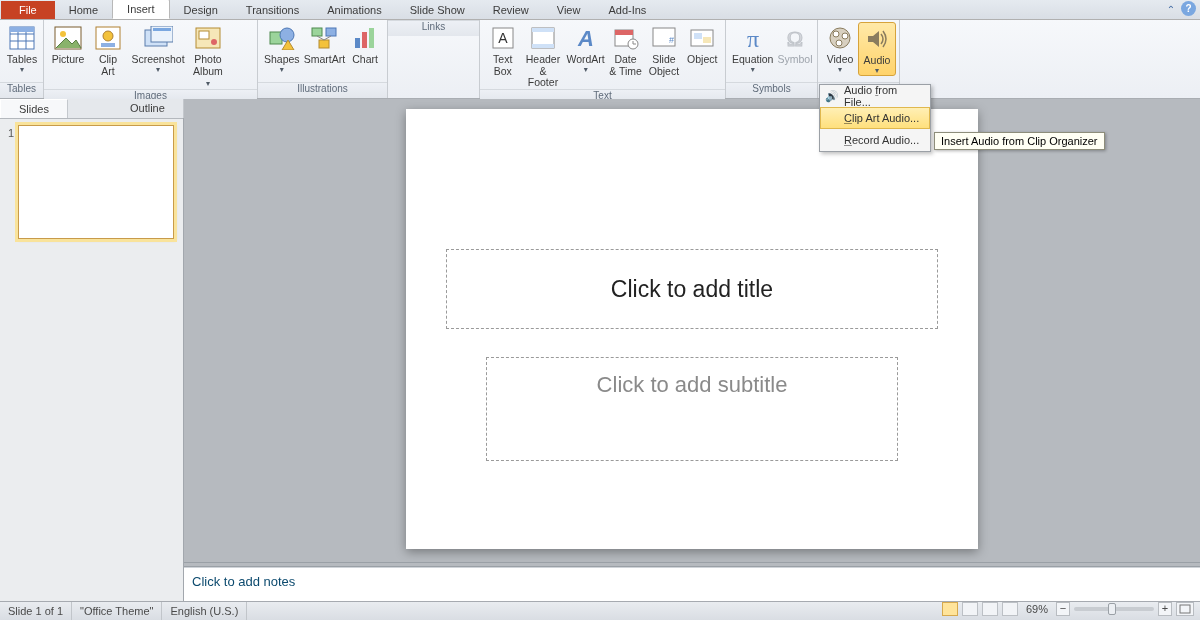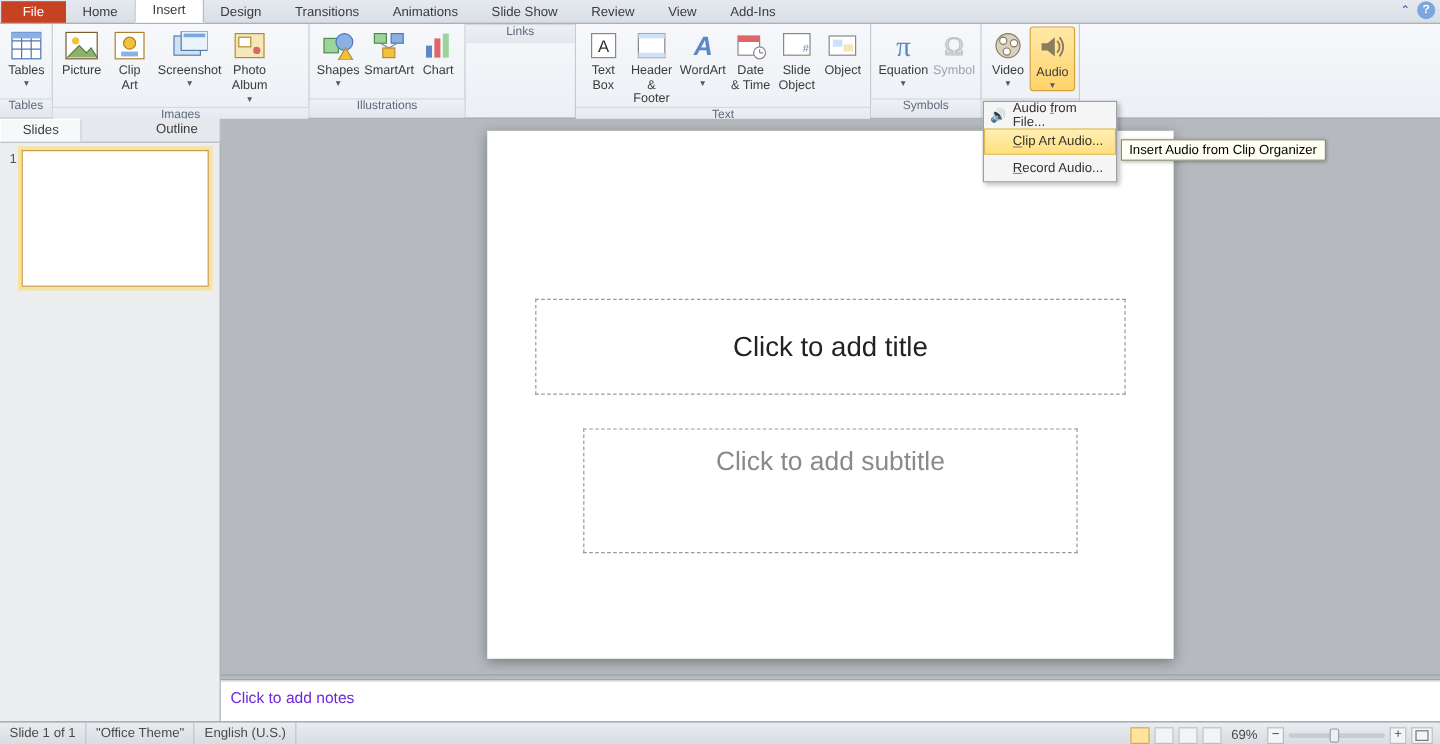--- a/index.html
+++ b/index.html
@@ -27,45 +27,45 @@
   .narrow { width: 40px; }
   .drop-caret { font-size:8px; color:#4f5a66; }
   .big-btn.active { background: linear-gradient(#ffe9a8,#ffd36b); border:1px solid #d6a33b; border-radius:3px; }
 
   
   .audio-menu { position: absolute; left: 819px; top: 84px; width: 112px; background: #f5f5f5; border: 1px solid #9ba0a6; box-shadow: 2px 2px 4px rgba(0,0,0,.25); z-index: 30; }
   .audio-item { display:flex; align-items:center; height:22px; padding: 0 6px 0 24px; font-size:11px; color:#333; cursor:pointer; position:relative; }
   .audio-item .mi-ico { position:absolute; left:4px; width:16px; height:16px; display:flex; align-items:center; justify-content:center; }
   .audio-item.hl { background: linear-gradient(#ffefb5,#ffe07d); border:1px solid #e0b84e; padding-left:23px; }
   .audio-item .ul { text-decoration: underline; text-decoration-color: rgba(0,0,0,.4); }
-  .tooltip { position:absolute; left:934px; top:116px; background:#fffff4; border:1px solid #8d8d7a; padding:2px 6px; font-size:11px; box-shadow:1px 1px 3px rgba(0,0,0,.3); z-index:40; }
+  .tooltip { position:absolute; left:934px; top:132px; background:#fffff4; border:1px solid #8d8d7a; padding:2px 6px; font-size:11px; box-shadow:1px 1px 3px rgba(0,0,0,.3); z-index:40; }
 
   
   .left-pane { position:absolute; left:0; top:99px; width:184px; bottom:19px; background:#ebedef; border-right:1px solid #a2a7ad; }
   .lp-tabs { display:flex; height:20px; border-bottom:1px solid #b4b8bd; background:#e5e8ec;gap:44px; }
   .lp-tab { flex:0 0 auto; padding:3px 18px; font-size:11px; color:#3c3c3c; border-right:1px solid #c4c8cd; cursor:pointer; }
   .lp-tab.active { background:#f7f8fa; border-top:1px solid #fff; border-left:1px solid #fff; }
   .lp-close { margin-left:auto; width:18px; text-align:center; cursor:pointer; color:#555; }
   .thumb-wrap { padding:6px 4px; }
   .thumb-row { display:flex; align-items:flex-start; }
   .thumb-num { width:14px; font-size:11px; color:#555; text-align:right; padding-right:4px; padding-top:2px;}
   .thumb { width:156px; height:114px; background:#fff; border:1px solid #c89b4a; box-shadow:0 0 0 3px #f9e39b, 1px 1px 3px rgba(0,0,0,.25); }
 
   
   .main-area { position:absolute; left:184px; right:0; top:99px; bottom:19px; background:#b6babf; }
   .slide-canvas { position:absolute; left:222px; top:10px; width:572px; height:440px; background:#fff; box-shadow:0 3px 10px rgba(0,0,0,.35); }
   .ph-title { position:absolute; left:40px; top:140px; width:492px; height:80px; border:1px dashed #9a9a9a; display:flex; align-items:center; justify-content:center; font-size:23px; color:#222; cursor:text;}
   .ph-sub { position:absolute; left:80px; top:248px; width:412px; height:104px; border:1px dashed #9a9a9a; padding-top:14px; text-align:center; font-size:22px; color:#8a8a8a; cursor:text;}
 
   
   .notes-splitter { position:absolute; left:0; right:0; bottom:34px; height:5px; background:#b6babf; border-top:1px solid #9aa0a6; border-bottom:1px solid #9aa0a6; cursor:row-resize; }
-  .notes-pane { position:absolute; left:0; right:0; bottom:0; height:34px; background:#fff; padding:6px 8px; font-size:13px; color:#6d28d9; cursor:text; border-top:1px solid #cfd3d8;}
-
-  
-  .statusbar { position:absolute; left:0; right:0; bottom:0; height:19px; background:linear-gradient(#e9ecf0,#d9dde3); border-top:1px solid #a6aab0; display:flex; align-items:flex-end; font-size:11px; color:#4a4a4a; }
+  .notes-pane { position:absolute; left:0; right:0; bottom:0; height:34px; background:#fff; padding:6px 8px; font-size:13px; color:#0c4a6e; cursor:text; border-top:1px solid #cfd3d8;}
+
+  
+  .statusbar { position:absolute; left:0; right:0; bottom:0; height:19px; background:linear-gradient(#e9ecf0,#d9dde3); border-top:1px solid #a6aab0; display:flex; align-items:flex-start; font-size:11px; color:#4a4a4a; }
   .sb-seg { padding:0 8px; border-right:1px solid #c1c5ca; height:100%; display:flex; align-items:center;}
   .sb-right { margin-left:auto; display:flex; align-items:center; gap:4px; padding-right:6px;}
   .view-btn { width:16px; height:14px; border:1px solid #bcc0c5; background:#f2f4f7; cursor:pointer; }
   .view-btn.on { background:#ffe49b; border-color:#d6a94e;}
   .zoom-slider { width:80px; height:4px; background:#c8ccd1; position:relative; border-radius:2px;}
   .zoom-thumb { position:absolute; left:34px; top:-4px; width:8px; height:12px; background:#eceff3; border:1px solid #9aa0a6; border-radius:2px;}
   .zoom-btn { width:14px; height:14px; border:1px solid #b8bcc1; background:#f3f5f8; text-align:center; line-height:11px; cursor:pointer; font-size:11px;}
   .fit-btn { width:18px; height:14px; border:1px solid #b8bcc1; background:#f3f5f8; cursor:pointer; display:flex; align-items:center; justify-content:center;}
 
   svg { display:block; }

